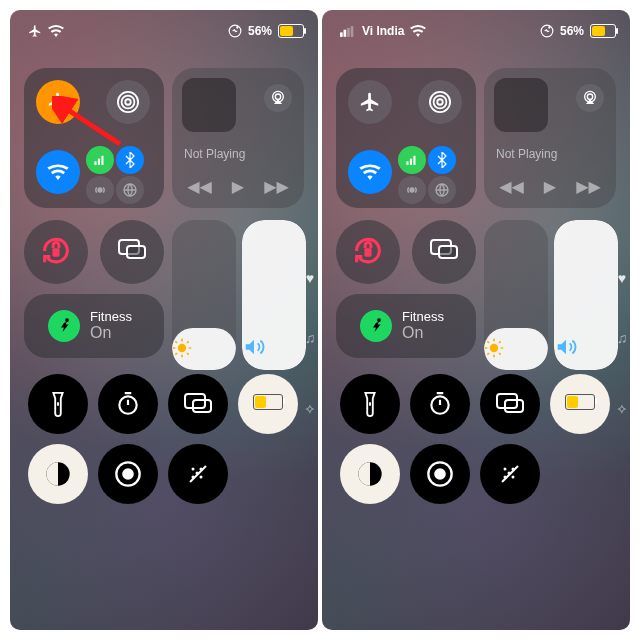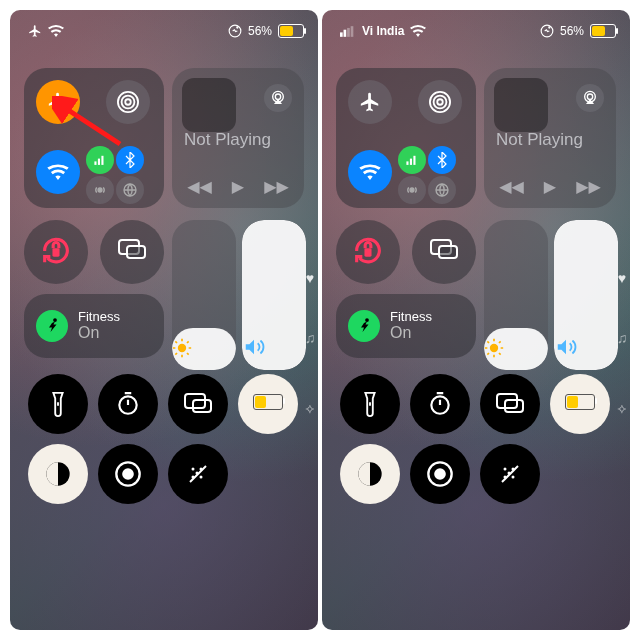--- a/index.html
+++ b/index.html
@@ -8,21 +8,21 @@
     background:
       radial-gradient(circle at 30% 25%, rgba(200,120,130,.55), transparent 55%),
       radial-gradient(circle at 75% 35%, rgba(90,150,150,.55), transparent 55%),
       radial-gradient(circle at 50% 80%, rgba(100,80,120,.55), transparent 55%),
       linear-gradient(135deg,#6f5660 0%,#4d4c56 40%,#3d4c4f 65%,#3a3440 100%)}
   .panel.left{left:10px}
   .panel.right{left:322px}
   
   .status{position:absolute;top:0;left:0;right:0;height:44px;color:#fff}
   .status .l{position:absolute;left:18px;top:14px;display:flex;gap:6px;align-items:center;font-size:12px;font-weight:600}
-  .status .r{position:absolute;right:14px;top:14px;display:flex;gap:6px;align-items:center;font-size:12px;font-weight:400}
+  .status .r{position:absolute;right:14px;top:14px;display:flex;gap:6px;align-items:center;font-size:12px;font-weight:700}
   .batt{display:inline-block;width:24px;height:12px;border:1px solid #fff;border-radius:3px;position:relative}
   .batt::after{content:'';position:absolute;right:-3px;top:3px;width:2px;height:6px;background:#fff;border-radius:1px}
   .batt .fill{position:absolute;left:1px;top:1px;bottom:1px;width:55%;background:#ffcc00;border-radius:2px}
   
   .tile{position:absolute;background:rgba(50,50,55,.55);border-radius:22px}
   .tile.tr{background:rgba(70,70,75,.45)}
   .circ{position:absolute;width:44px;height:44px;border-radius:50%;display:flex;align-items:center;justify-content:center}
   .circ.bg-orange{background:#ff9500}
   .circ.bg-blue{background:#0a84ff}
   .circ.bg-green{background:#30d158}
@@ -36,30 +36,30 @@
   .conn .circ.b{left:82px;top:12px}
   .conn .circ.c{left:12px;top:82px}
   .conn .circ.s1{left:62px;top:78px;width:28px;height:28px}
   .conn .circ.s2{left:92px;top:78px;width:28px;height:28px}
   .conn .circ.s3{left:62px;top:108px;width:28px;height:28px}
   .conn .circ.s4{left:92px;top:108px;width:28px;height:28px}
   
   .media{left:162px;top:58px;width:132px;height:140px}
   .media .art{position:absolute;left:10px;top:10px;width:54px;height:54px;border-radius:12px;background:rgba(0,0,0,.35)}
   .media .ap{position:absolute;right:12px;top:16px;width:28px;height:28px;border-radius:50%;background:rgba(120,120,128,.38);display:flex;align-items:center;justify-content:center}
-  .media .txt{position:absolute;left:12px;top:62px;font-size:17px;color:#bdbdc2}
+  .media .txt{position:absolute;left:12px;top:79px;font-size:12px;color:#bdbdc2}
   .media .ctrls{position:absolute;left:0;right:0;bottom:12px;display:flex;justify-content:center;gap:20px;color:#ababb0;font-size:16px}
   
   .small{width:64px;height:64px;border-radius:32px}
   
   .slider{position:absolute;width:64px;height:150px;border-radius:22px;background:rgba(80,80,85,.5);overflow:hidden}
   .slider .fill{position:absolute;left:0;right:0;bottom:0;background:rgba(255,255,255,.92);border-radius:22px}
   .slider .icn{position:absolute;left:0;right:0;bottom:12px;text-align:center;font-size:18px}
   
-  .fit{left:14px;top:284px;width:140px;height:64px;border-radius:22px;display:flex;align-items:center;gap:10px;padding-left:12px;box-sizing:border-box}
+  .fit{left:14px;top:284px;width:140px;height:64px;border-radius:22px;display:flex;align-items:center;gap:10px;padding-left:24px;box-sizing:border-box}
   .fit .ic{width:32px;height:32px;border-radius:50%;background:#1ed760;display:flex;align-items:center;justify-content:center}
   .fit .lbls{display:flex;flex-direction:column;line-height:1.1}
   .fit .t{font-size:13px;color:#fff;font-weight:500}
   .fit .s{font-size:16px;color:#bbb}
   
   .arrow{position:absolute;pointer-events:none}
   
   .sidetab{position:absolute;right:0;width:16px;height:18px;color:rgba(255,255,255,.85);font-size:14px;text-align:center}
   
   svg{display:block}

